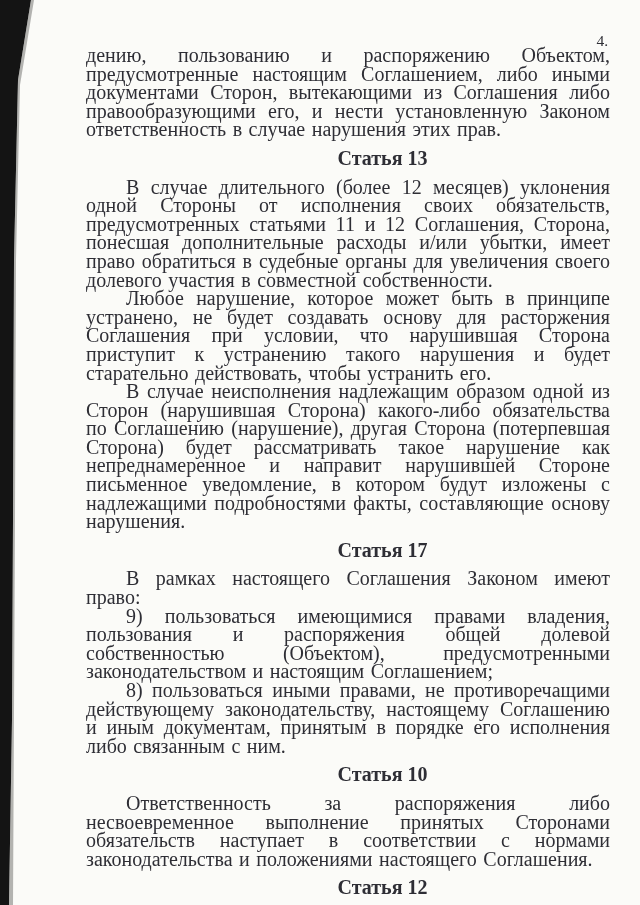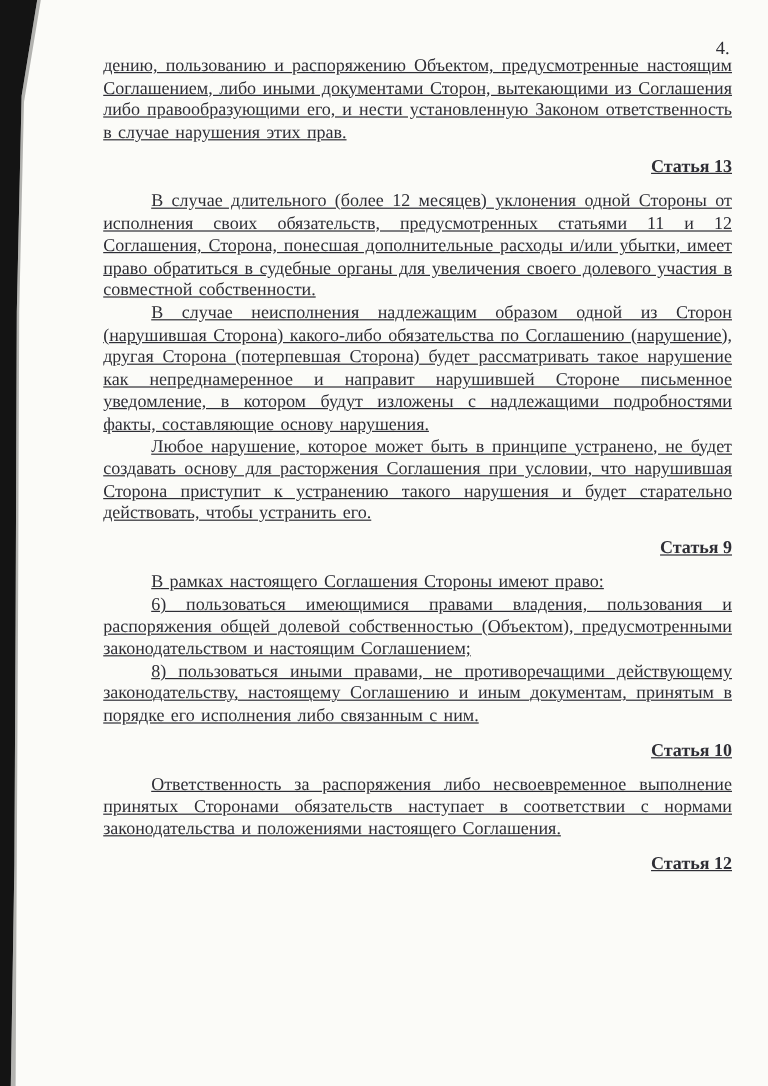--- a/index.html
+++ b/index.html
@@ -35,31 +35,30 @@
     color: #2e2e35;
   }
   .content {
     position: absolute;
     left: 86px;
     top: 46px;
     width: 524px;
   }
   .content p {
     margin: 0;
-    font-size: 15px;
+    font-size: 20px;
     line-height: 18.6px;
     text-align: justify;
     text-indent: 40px;
     word-spacing: 1.5px;
-    text-decoration: underline;
   }
   .content p.no-indent { text-indent: 0; }
   .content p.heading {
     font-weight: bold;
-    text-align: right;
+    text-align: center;
     text-indent: 69px;
     margin: 10px 0 10px 0;
     word-spacing: normal;
   }
 </style>
 </head>
 <body>
 
 <div class="page">
 
@@ -69,24 +68,24 @@
       <polygon points="31,0 34,0 20,85 16,260 15,520 13,905 9,905 12,720 13,520 14,260 18,80" fill="#5a5a58" opacity="0.45"></polygon>
     </svg>
   </div>
 
   <div class="page-number">4.</div>
 
   <div class="content">
     <p class="no-indent">дению, пользованию и распоряжению Объектом, предусмотренные настоящим Соглашением, либо иными документами Сторон, вытекающими из Соглашения либо правообразующими его, и нести установленную Законом ответственность  в случае нарушения этих прав.</p>
     <p class="heading">Статья 13</p>
     <p>В случае длительного (более 12 месяцев) уклонения одной Стороны от исполнения своих обязательств, предусмотренных статьями 11 и 12 Соглашения, Сторона, понесшая дополнительные расходы и/или убытки, имеет право обратиться в судебные органы для увеличения своего долевого участия в совместной собственности.</p>
+    <p>Любое нарушение, которое может быть в принципе устранено, не будет создавать основу для расторжения Соглашения при условии, что нарушившая Сторона приступит к устранению такого нарушения и будет старательно действовать, чтобы устранить его.</p>
     <p>В случае неисполнения надлежащим образом одной из Сторон (нарушившая Сторона) какого-либо обязательства по Соглашению (нарушение), другая Сторона (потерпевшая Сторона) будет рассматривать такое нарушение как непреднамеренное и направит нарушившей Стороне письменное уведомление, в котором будут изложены с надлежащими подробностями факты, составляющие основу нарушения.</p>
-    <p>Любое нарушение, которое может быть в принципе устранено, не будет создавать основу для расторжения Соглашения при условии, что нарушившая Сторона приступит к устранению такого нарушения и будет старательно действовать, чтобы устранить его.</p>
-    <p class="heading">Статья 9</p>
-    <p>В рамках настоящего Соглашения  Стороны имеют право:</p>
-    <p>6) пользоваться имеющимися правами владения, пользования и распоряжения общей долевой собственностью (Объектом), предусмотренными законодательством и настоящим Соглашением;</p>
+    <p class="heading">Статья 17</p>
+    <p>В рамках настоящего Соглашения  Законом имеют право:</p>
+    <p>9) пользоваться имеющимися правами владения, пользования и распоряжения общей долевой собственностью (Объектом), предусмотренными законодательством и настоящим Соглашением;</p>
     <p>8) пользоваться иными правами, не противоречащими действующему законодательству, настоящему Соглашению и иным документам, принятым в порядке его исполнения либо связанным с ним.</p>
     <p class="heading">Статья 10</p>
     <p>Ответственность за распоряжения либо несвоевременное выполнение принятых Сторонами обязательств наступает в соответствии с нормами законодательства и положениями настоящего Соглашения.</p>
     <p class="heading">Статья 12</p>
   </div>
 
 </div>
 
 </body></html>

